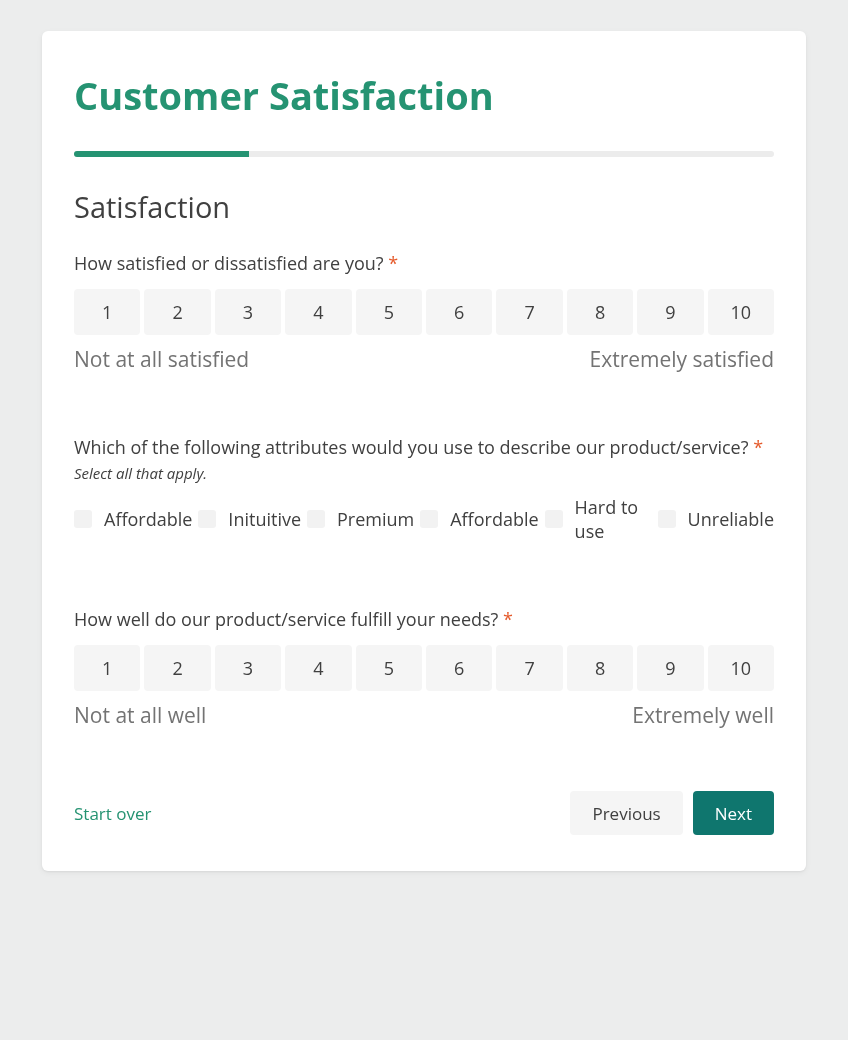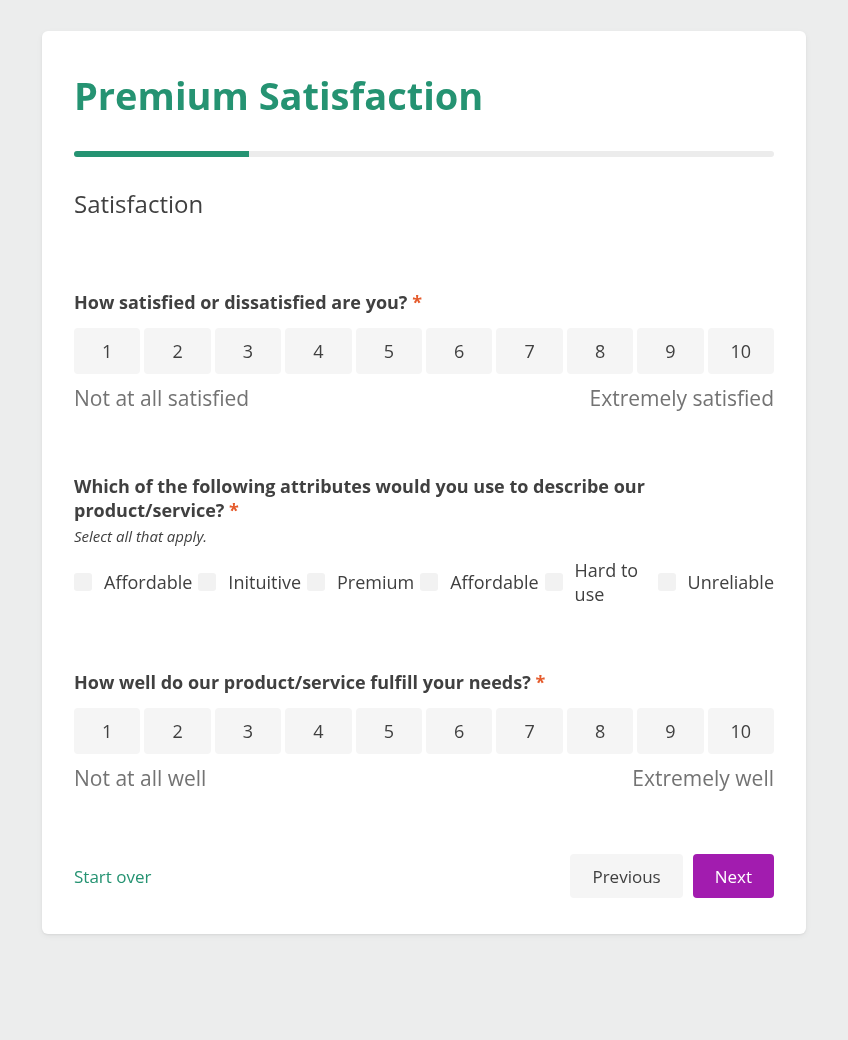--- a/index.html
+++ b/index.html
@@ -31,35 +31,35 @@
     background: #ececec;
     border-radius: 3px;
     overflow: hidden;
     margin-bottom: 30px;
   }
   .progress-fill {
     height: 100%;
     background: #259372;
   }
   .section-title {
-    font-size: 24px;
-    font-weight: 400;
-    color: #404040;
-    margin-bottom: 70px;
+    font-size: 29px;
+    font-weight: 400;
+    color: #404040;
+    margin-bottom: 25px;
   }
   .question {
     margin-bottom: 62px;
   }
   .question:last-of-type {
     margin-bottom: 52px;
   }
   .q-label {
     font-size: 18px;
     color: #404040;
-    font-weight: 700;
+    font-weight: 400;
   }
   .required { color: #e55a2b; }
   .q-hint {
     font-size: 15px;
     font-style: italic;
     color: #404040;
     margin-top: 4px;
     margin-bottom: 10px;
   }
   .rating-row {
@@ -133,29 +133,29 @@
     align-items: center;
     justify-content: center;
     cursor: pointer;
     font-weight: 400;
   }
   .btn-secondary {
     background: #f5f5f5;
     color: #404040;
   }
   .btn-primary {
-    background: #a21caf;
+    background: #0f766e;
     color: #fff;
   }
 </style>
 </head>
 <body>
 
 <div class="card">
-  <h1 class="title">Premium Satisfaction</h1>
+  <h1 class="title">Customer Satisfaction</h1>
 
   <div class="progress">
     <div class="progress-fill" style="width:25%"></div>
   </div>
 
   <h2 class="section-title">Satisfaction</h2>
 
   <div class="question">
     <div class="q-label">
       <span>How satisfied or dissatisfied are you?</span>

